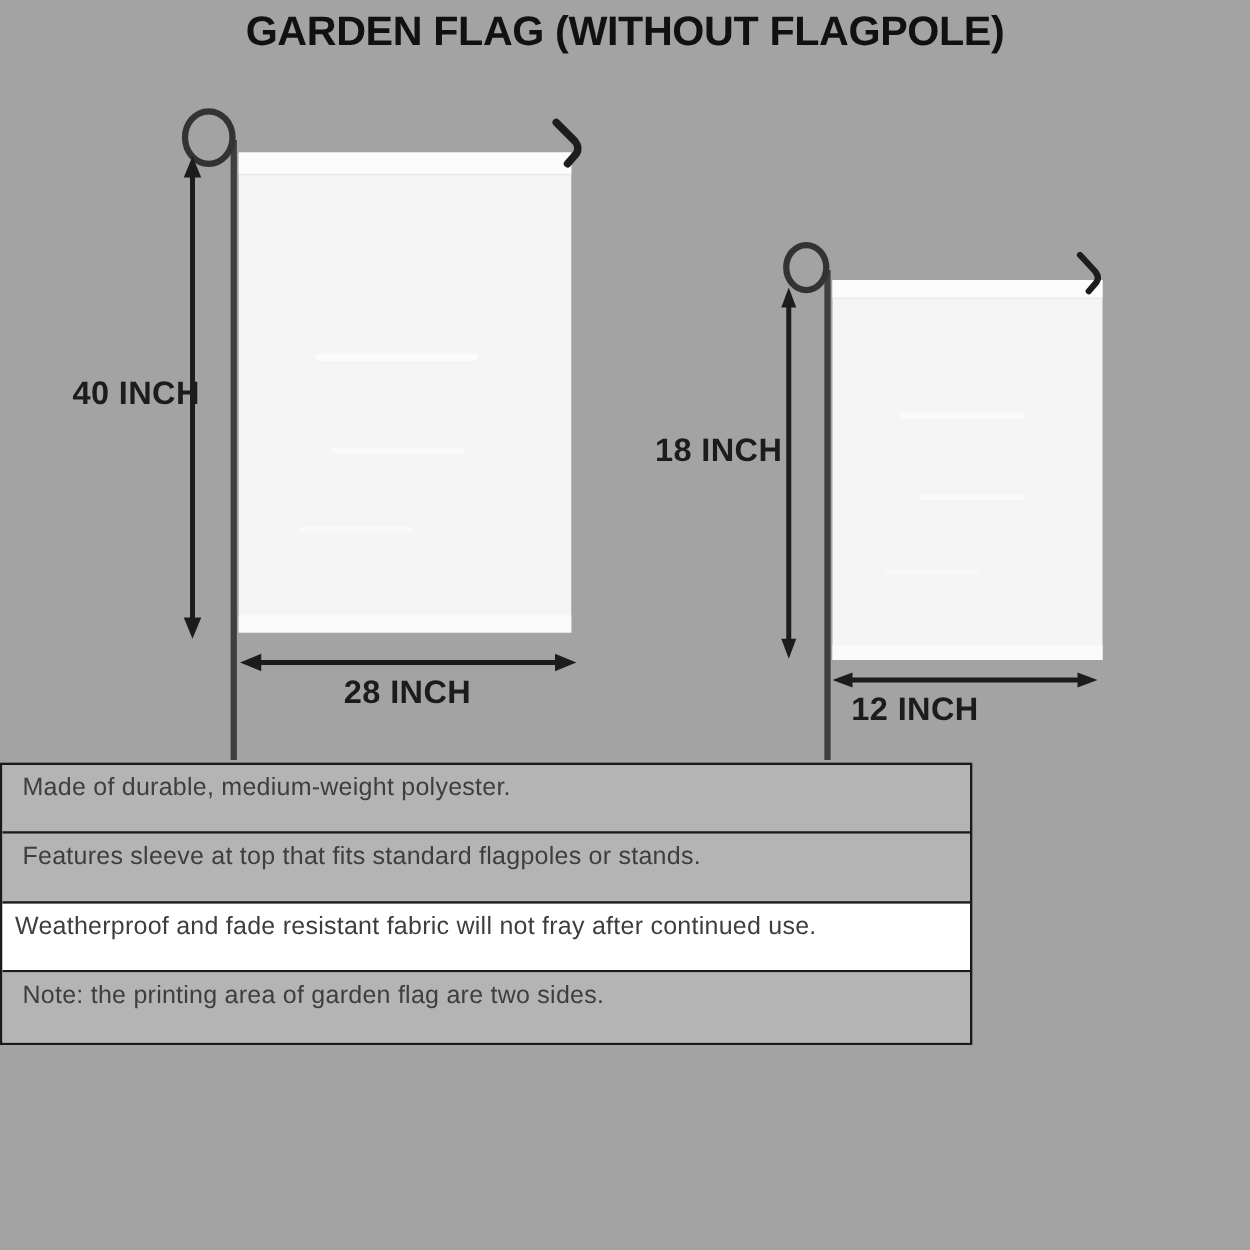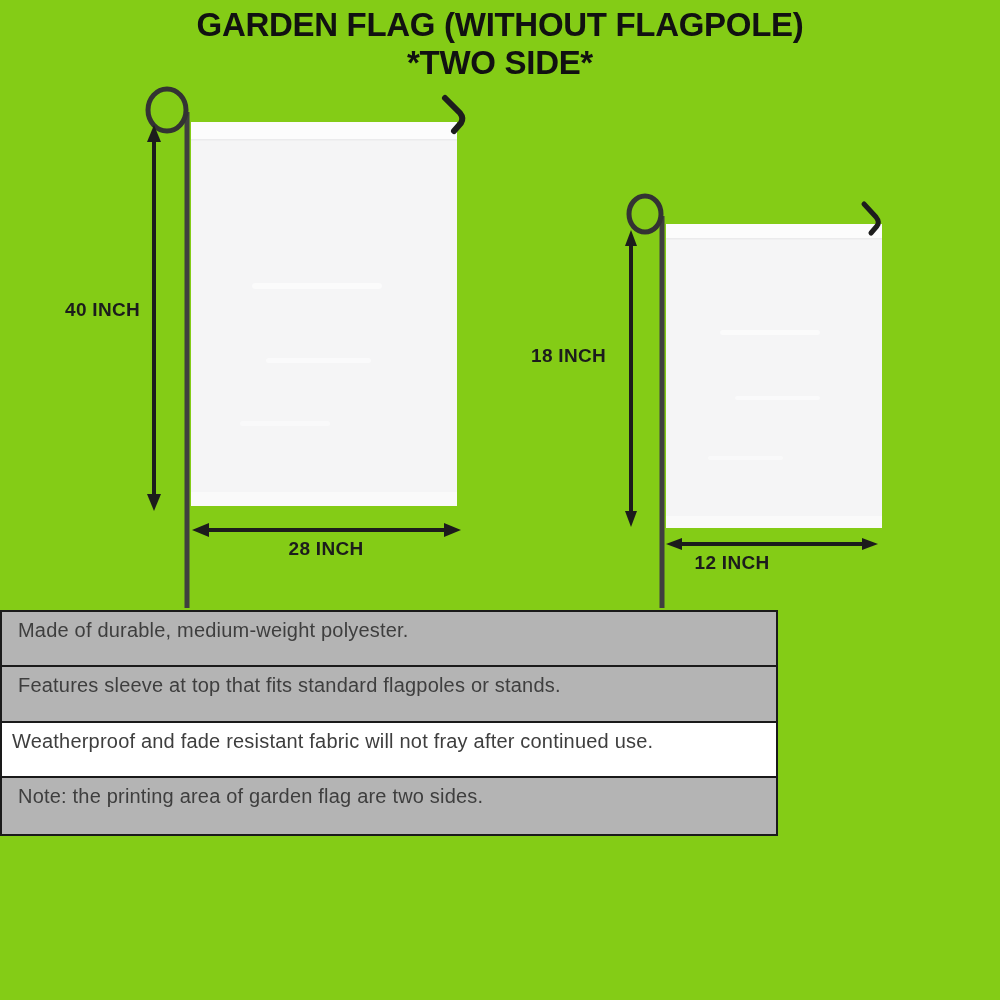--- a/index.html
+++ b/index.html
@@ -1,20 +1,20 @@
 <!DOCTYPE html>
 <html><head>
 <meta charset="utf-8">
 <style>
   html, body { margin: 0; padding: 0; background: #ffffff; }
   .stage {
     position: relative;
     width: 1000px;
     height: 1000px;
-    background: #84cc16;
+    background: #a3a3a3;
     overflow: hidden;
     font-family: "Liberation Sans", sans-serif;
   }
   
   .title {
     position: absolute;
     top: 6px;
     left: 0;
     width: 1000px;
     text-align: center;
@@ -29,21 +29,21 @@
   .diagram {
     position: absolute;
     top: 0; left: 0;
     width: 1000px;
     height: 612px;
   }
   .diagram svg { position: absolute; top: 0; left: 0; }
   .dim-label {
     position: absolute;
     font-weight: 700;
-    font-size: 19px;
+    font-size: 26px;
     color: #1c1c1c;
     letter-spacing: 0.3px;
     white-space: nowrap;
   }
   .label-40 { left: 58px;  top: 299px; width: 82px;  text-align: right; }
   .label-28 { left: 246px; top: 538px; width: 160px; text-align: center; }
   .label-18 { left: 524px; top: 345px; width: 82px;  text-align: right; }
   .label-12 { left: 652px; top: 552px; width: 160px; text-align: center; }
   
   .feature-table {
@@ -69,21 +69,20 @@
   .feature-row:last-child { border-bottom: none; }
   .feature-row.shaded { background: #b4b4b4; padding-left: 16px; }
 </style>
 </head>
 <body>
 
 <div class="stage">
 
   <h1 class="title" style="margin:0;">
     <span class="line">GARDEN FLAG (WITHOUT FLAGPOLE)</span>
-    <span class="line">*TWO SIDE*</span>
   </h1>
 
   <div class="diagram">
     <svg width="1000" height="612" viewBox="0 0 1000 612">
 
       <g>
 
         <rect x="191" y="122" width="266" height="384" fill="#f5f5f6"></rect>
         <rect x="191" y="122" width="266" height="17" fill="#fcfcfc"></rect>
         <rect x="191" y="139" width="266" height="1.5" fill="#ebebec"></rect>

